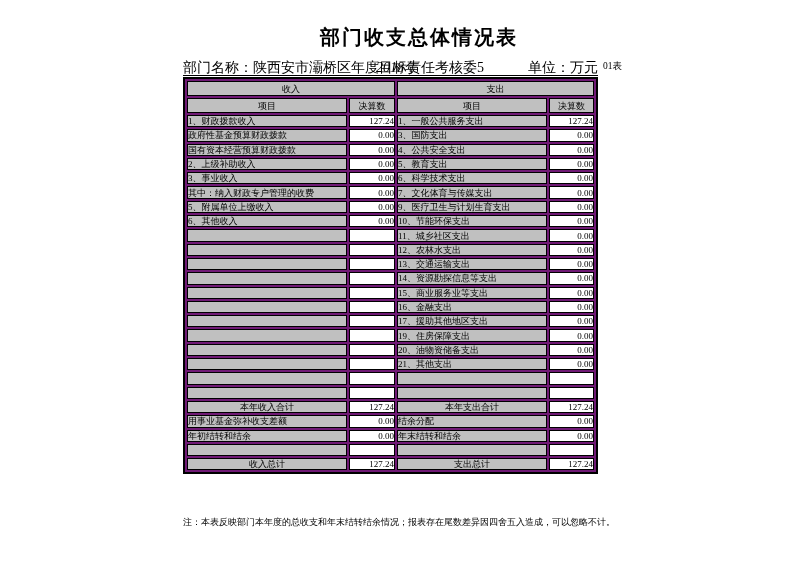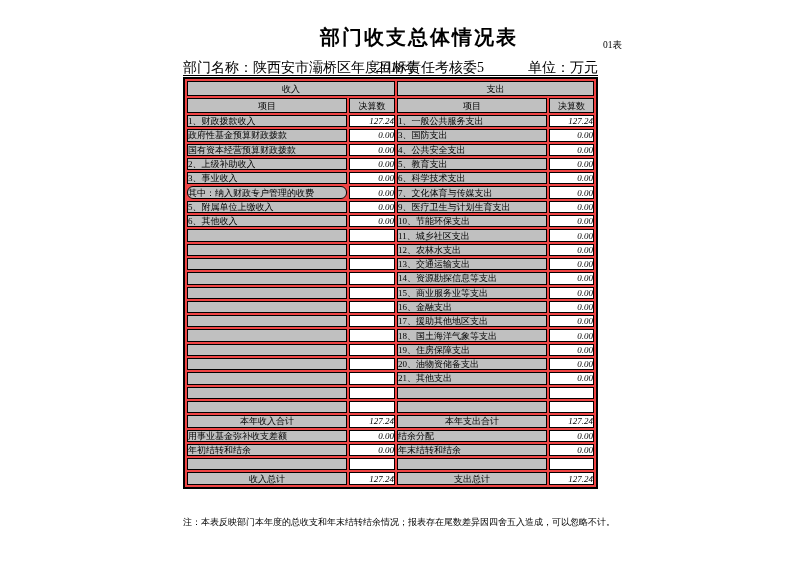--- a/index.html
+++ b/index.html
@@ -6,47 +6,47 @@
   body{
     width:800px;height:565px;background:#ffffff;position:relative;
     font-family:"Liberation Serif","DejaVu Serif",serif;color:#000;
     overflow:hidden;
   }
   .page-title{
     position:absolute;left:0;right:0;top:24px;text-align:center;
     font-size:20px;font-weight:bold;letter-spacing:2px;margin-left:38px;
   }
   .table-no{
-    position:absolute;top:39px;right:178px;font-size:9.5px;
+    position:absolute;top:60px;right:178px;font-size:9.5px;
   }
   .dept-row{
     position:absolute;left:183px;top:61px;width:415px;height:14px;
     border-bottom:1px solid #000;font-size:14px;line-height:13px;
   }
   .dept-row .dept-name{position:absolute;left:0;top:0;white-space:nowrap;}
   .dept-row .fiscal-year{position:absolute;left:193px;top:0;font-style:italic;}
   .dept-row .unit{position:absolute;right:0;top:0;}
   table.budget{
     position:absolute;left:183px;top:77px;
     border-collapse:separate;border-spacing:2px;
-    border:2px solid #000;background:#ef4444;
+    border:2px solid #000;background:#701a75;
     table-layout:fixed;
   }
   table.budget th,table.budget td{
     border:1px solid #000;
     font-size:9px;line-height:10px;
     padding:0;overflow:hidden;white-space:nowrap;
     font-weight:normal;
   }
   table.budget th{height:13px;background:#c0c0c0;text-align:center;}
   table.budget td{height:10.3px;}
   td.label{background:#c0c0c0;text-align:left;padding-left:6px;}
-  td.value{background:#ffffff;text-align:right;padding-right:3px;font-style:italic;}
+  td.value{background:#ffffff;text-align:right;padding-right:3px;}
   td.ind1{padding-left:15px;}
-  td.ind2{padding-left:24px;border-radius:6px;}
+  td.ind2{padding-left:24px;}
   td.ind3{padding-left:32px;}
   td.total{font-weight:bold;text-align:center;padding-left:0;}
   .footnote{
     position:absolute;left:183px;top:517px;width:440px;
     font-size:9px;line-height:11px;
   }
 </style>
 </head>
 <body>
 
@@ -165,26 +165,20 @@
       </tr>
       <tr>
         <td class="label"></td>
         <td class="value"></td>
         <td class="label">17、援助其他地区支出</td>
         <td class="value">0.00</td>
       </tr>
       <tr>
         <td class="label"></td>
         <td class="value"></td>
-        <td class="label">18、国土海洋气象等支出</td>
-        <td class="value">0.00</td>
-      </tr>
-      <tr>
-        <td class="label"></td>
-        <td class="value"></td>
         <td class="label">19、住房保障支出</td>
         <td class="value">0.00</td>
       </tr>
       <tr>
         <td class="label"></td>
         <td class="value"></td>
         <td class="label">20、油物资储备支出</td>
         <td class="value">0.00</td>
       </tr>
       <tr>

